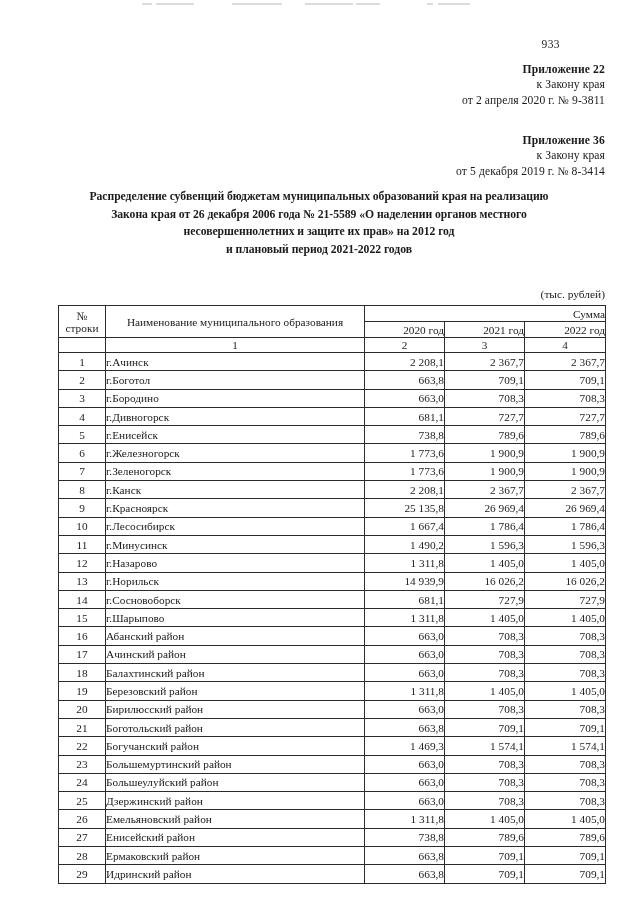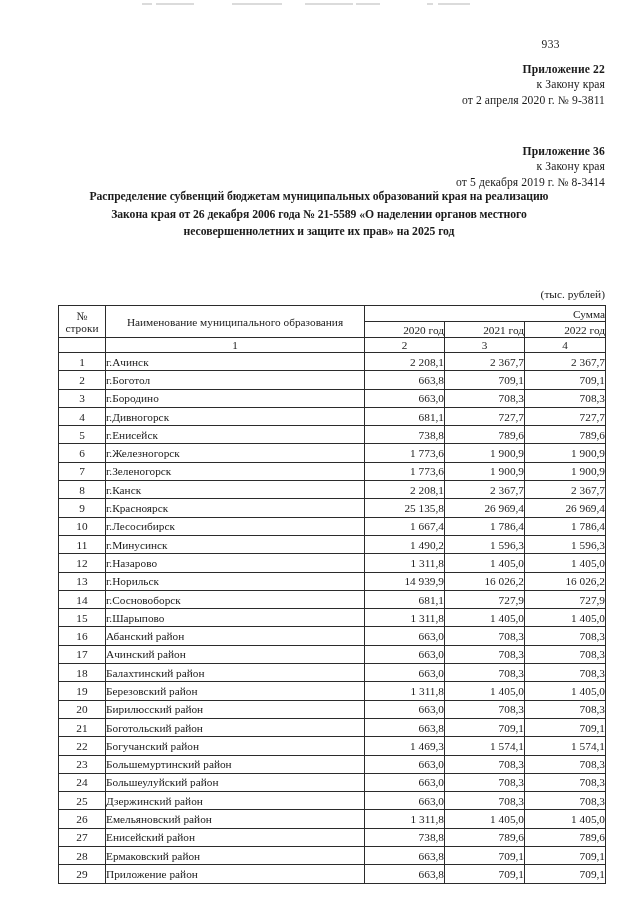--- a/index.html
+++ b/index.html
@@ -53,21 +53,21 @@
   }
 
   .appendix-block {
     position: absolute;
     right: 33px;
     text-align: right;
     font-size: 11.6px;
     line-height: 15.4px;
   }
   .appendix-block.first { top: 62px; }
-  .appendix-block.second { top: 144px; text-align: right; }
+  .appendix-block.second { top: 133px; text-align: right; }
   .appendix-block .ap-title {
     font-weight: bold;
     display: block;
     letter-spacing: .15px;
   }
   .appendix-block .ap-line {
     display: block;
     letter-spacing: .1px;
   }
 
@@ -189,21 +189,22 @@
 
   <div class="appendix-block second">
     <span class="ap-title">Приложение 36</span>
     <span class="ap-line">к Закону края</span>
     <span class="ap-line">от 5 декабря 2019 г. № 8-3414</span>
   </div>
 
   <div class="doc-title">
     <span>Распределение субвенций бюджетам муниципальных образований края на реализацию</span>
     <span>Закона края от 26 декабря 2006 года № 21-5589 «О наделении органов местного</span>
-    <span>несовершеннолетних и защите их прав» на 2025 год</span>
+    <span>несовершеннолетних и защите их прав» на 2012 год</span>
+    <span>и плановый период 2021-2022 годов</span>
   </div>
 
   <div class="units">(тыс. рублей)</div>
 
   <div class="tbl-wrap">
     <table class="subv">
       <colgroup>
         <col class="c-num">
           <col class="c-name">
           <col class="c-y1">
@@ -424,21 +425,21 @@
           </tr>
           <tr>
             <td class="d-num">28</td>
             <td class="d-name">Ермаковский район</td>
             <td class="d-val">663,8</td>
             <td class="d-val">709,1</td>
             <td class="d-val">709,1</td>
           </tr>
           <tr>
             <td class="d-num">29</td>
-            <td class="d-name">Приложение район</td>
+            <td class="d-name">Идринский район</td>
             <td class="d-val">663,8</td>
             <td class="d-val">709,1</td>
             <td class="d-val">709,1</td>
           </tr>
         </tbody>
     </table>
   </div>
 
 </div>
 

